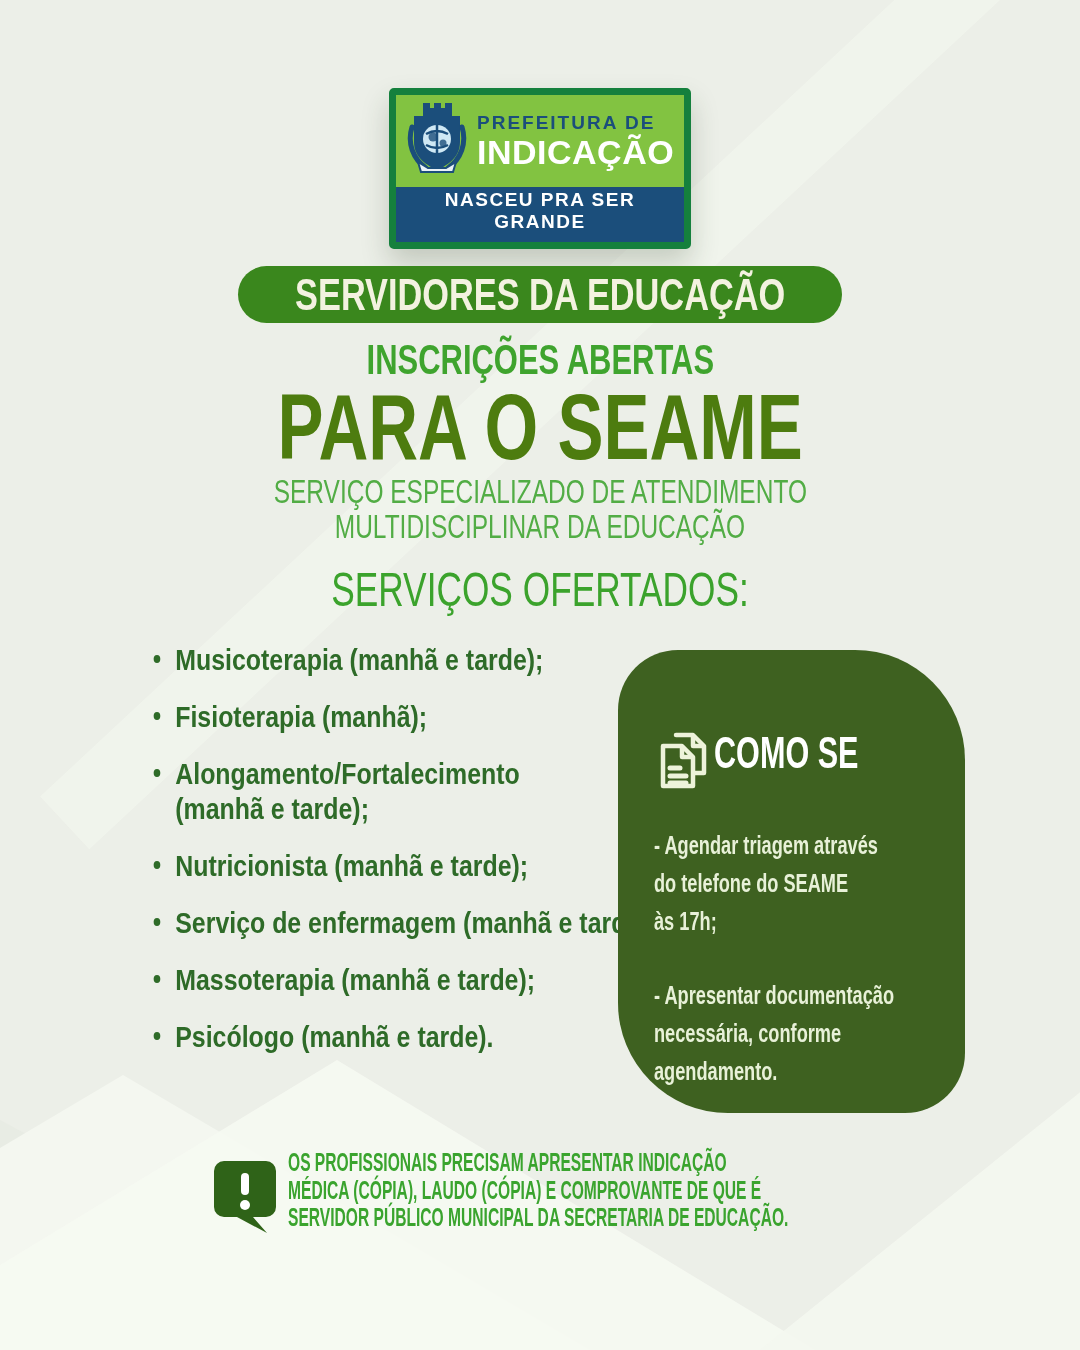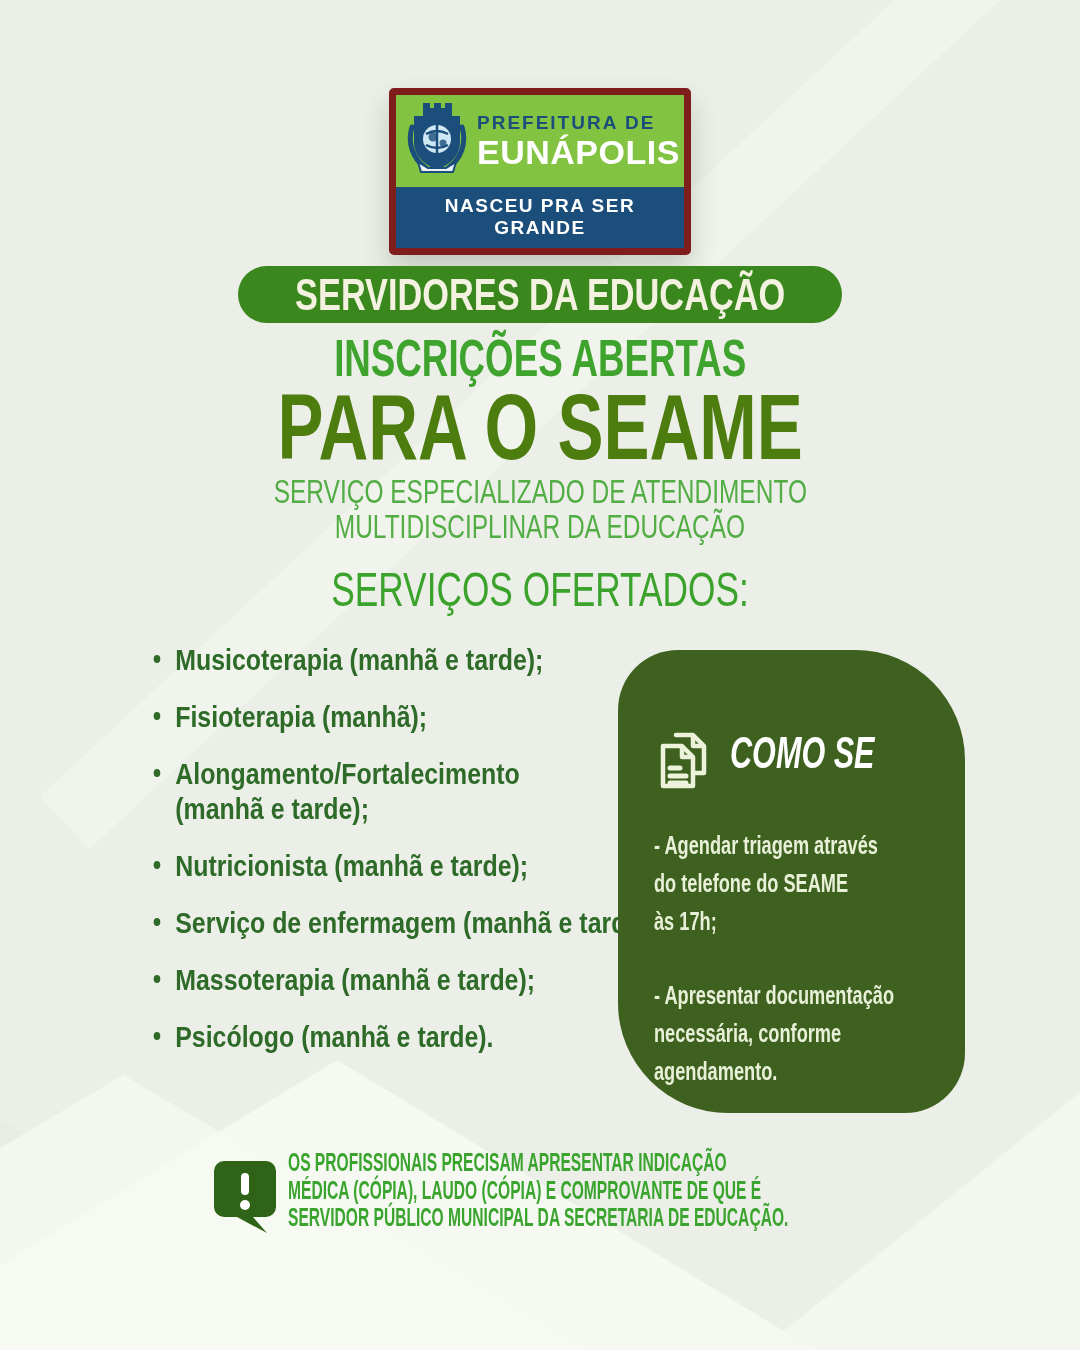--- a/index.html
+++ b/index.html
@@ -4,44 +4,44 @@
 <style>
   html,body{margin:0;padding:0;}
   body{font-family:"Liberation Sans", sans-serif; background:#d8dcd4;}
   .poster{position:relative;width:1080px;height:1350px;background:#ecefe8;overflow:hidden;}
   .bg-shapes{position:absolute;inset:0;pointer-events:none;}
   
   .cx{display:inline-block;transform:scaleX(var(--sx,.8));transform-origin:center center;white-space:nowrap;}
   .cxl{display:inline-block;transform:scaleX(var(--sx,.8));transform-origin:left center;white-space:nowrap;}
 
   
-  .logo{position:absolute;left:389px;top:88px;width:302px;background:#82c341;border:7px solid #7f1d1d;border-radius:5px;box-shadow:0 14px 28px rgba(45,65,35,.22);box-sizing:border-box;}
+  .logo{position:absolute;left:389px;top:88px;width:302px;background:#82c341;border:7px solid #15803d;border-radius:5px;box-shadow:0 14px 28px rgba(45,65,35,.22);box-sizing:border-box;}
   .logo-main{display:flex;align-items:center;gap:9px;padding:8px 10px;height:92px;box-sizing:border-box;}
   .logo-text{display:flex;flex-direction:column;justify-content:center;line-height:1;}
   .logo-line1{color:#1b4e7b;font-weight:bold;font-size:19px;letter-spacing:2px;}
   .logo-line2{color:#ffffff;font-weight:bold;font-size:34px;letter-spacing:.5px;margin-top:3px;}
-  .logo-bar{background:#1b4e7b;color:#ffffff;text-align:center;font-weight:bold;font-size:19px;letter-spacing:1.5px;padding:8px 0 9px;}
+  .logo-bar{background:#1b4e7b;color:#ffffff;text-align:center;font-weight:bold;font-size:19px;letter-spacing:1.5px;padding:2px 0 9px;}
 
   
   .badge{position:absolute;left:50%;top:266px;transform:translateX(-50%);width:604px;height:57px;background:#3a871d;border-radius:30px;display:flex;align-items:center;justify-content:center;color:#f3f2e0;font-weight:bold;font-size:44px;}
   
-  .h1a{position:absolute;left:0;top:326px;width:100%;text-align:center;color:#3fa42e;font-weight:bold;font-size:51px;line-height:66px;}
+  .h1a{position:absolute;left:0;top:326px;width:100%;text-align:center;color:#3fa42e;font-weight:bold;font-size:43px;line-height:66px;}
   .h1b{position:absolute;left:0;top:380px;width:100%;text-align:center;color:#4d7c0f;font-weight:bold;font-size:92px;line-height:94px;}
   .subtitle{position:absolute;left:0;top:474px;width:100%;text-align:center;color:#52ad45;font-size:34px;line-height:35px;font-weight:normal;}
   .svc-title{position:absolute;left:0;top:562px;width:100%;text-align:center;color:#3ba32c;font-weight:normal;font-size:49px;line-height:54px;}
 
   
   .svc-list{position:absolute;left:152px;top:642px;width:610px;margin:0;padding:0;list-style:none;transform:scaleX(.83);transform-origin:top left;}
   .svc-list li{position:relative;padding-left:28px;margin-bottom:22px;color:#2e6b28;font-weight:bold;font-size:30px;line-height:35px;}
   .svc-list li::before{content:"";position:absolute;left:2px;top:13px;width:8px;height:8px;border-radius:50%;background:#2e6b28;}
   .svc-sched{white-space:nowrap;}
 
   
   .card{position:absolute;left:618px;top:650px;width:347px;height:463px;background:#3e6120;border-radius:60px 110px 60px 110px;box-sizing:border-box;padding:80px 26px 0 36px;}
-  .card-head{display:flex;align-items:flex-start;gap:16px;margin-bottom:26px;font-style:italic;}
+  .card-head{display:flex;align-items:flex-start;margin-bottom:26px;}
   .card-title{color:#ffffff;font-weight:bold;font-size:45px;line-height:45px;}
   .card-p{margin-top:8px;}
   .card-p + .card-p{margin-top:36px;}
   .card-line{color:#e8f1d8;font-weight:bold;font-size:26px;line-height:38px;}
 
   
   .note-icon{position:absolute;left:214px;top:1161px;}
   .note-text{position:absolute;left:288px;top:1149px;}
   .note-line{color:#3aa42e;font-weight:bold;font-size:26px;line-height:27.5px;}
 </style>
@@ -68,21 +68,21 @@
           <path d="M20,33 q11,-6 22,0 M20,44 q11,6 22,0 M31,24 v28" stroke="#1b4e7b" stroke-width="2.5" fill="none"></path>
           <circle cx="27" cy="36" r="4.5" fill="#1b4e7b" opacity="0.8"></circle>
           <circle cx="37" cy="42" r="3.5" fill="#1b4e7b" opacity="0.8"></circle>
           <path d="M6,26 C1,42 7,58 20,67" stroke="#1b4e7b" stroke-width="5" fill="none" stroke-linecap="round"></path>
           <path d="M56,26 C61,42 55,58 42,67" stroke="#1b4e7b" stroke-width="5" fill="none" stroke-linecap="round"></path>
           <path d="M12,61 l10,6 h18 l10,-6 l-3,10 h-32 z" fill="#eaf2f8" stroke="#1b4e7b" stroke-width="2"></path>
         </svg>
       </span>
       <div class="logo-text">
         <span class="logo-line1">PREFEITURA DE</span>
-        <span class="logo-line2">EUNÁPOLIS</span>
+        <span class="logo-line2">INDICAÇÃO</span>
       </div>
     </div>
     <div class="logo-bar">
       <span>NASCEU PRA SER GRANDE</span>
     </div>
   </div>
 
   <div class="badge">
     <span class="cx" style="--sx:.78">SERVIDORES DA EDUCAÇÃO</span>
   </div>

